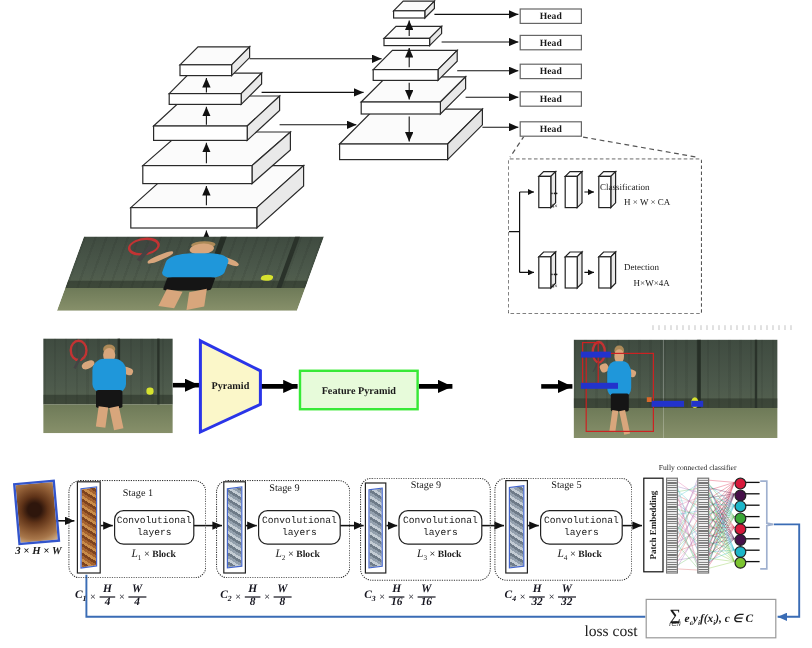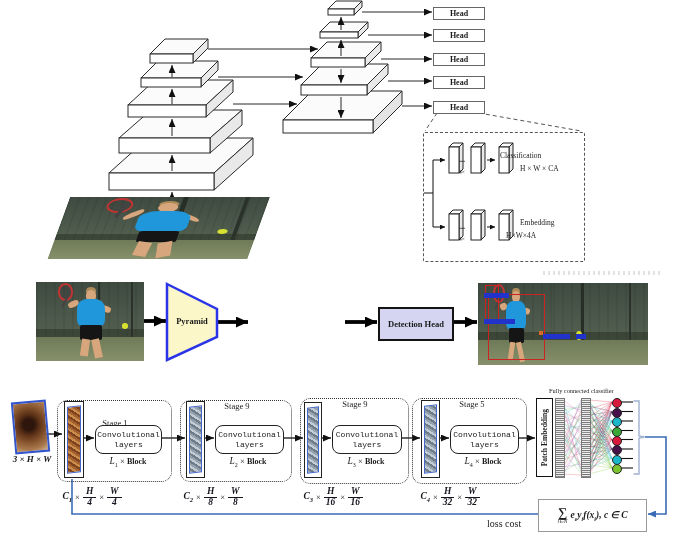--- a/index.html
+++ b/index.html
@@ -78,21 +78,21 @@
      background:repeating-linear-gradient(0deg,#8a8a8a 0 1px,#e8e8e8 1px 2px,#777 2px 3px,#f2f2f2 3px 4px);}
   .node{position:absolute;width:8px;height:8px;border-radius:50%;border:.5px solid #222;}
   .fc-title{font-size:6.3px;color:#222;white-space:nowrap;filter:blur(.3px);}
   .loss-box{left:538px;top:499px;width:107px;height:31px;border:1.3px solid #999;background:#fff;
             display:flex;align-items:center;justify-content:center;gap:3px;}
   .sum-wrap{display:inline-flex;flex-direction:column;align-items:center;line-height:.9;}
   .sum-wrap .sum{font-size:13px;font-weight:bold;}
   .sum-wrap .ssub{font-size:5.5px;font-style:italic;}
   .lf{font-style:italic;font-weight:bold;font-size:9.5px;}
   .lf sub{font-size:6px;}
-  .loss-lbl{font-size:10px;}
+  .loss-lbl{font-size:13px;}
   .watermark{left:543px;top:271px;width:118px;height:4px;opacity:.45;
      background:repeating-linear-gradient(90deg,#bdbdbd 0 2px,transparent 2px 5px);}
 </style>
 </head>
 <body>
 
 <div id="canvas">
 
   <svg class="layer" width="677" height="540">
     <defs>
@@ -352,22 +352,22 @@
       <use href="#panel" x="25" y="81"></use>
         <use href="#panel" x="47" y="81"></use>
         <use href="#panel" x="75" y="81"></use>
     </svg>
     <span class="det-dots" style="left:35px;top:22px">...</span>
     <span class="det-mult" style="left:35px;top:36px">4×</span>
     <span class="det-dots" style="left:35px;top:89px">...</span>
     <span class="det-mult" style="left:35px;top:103px">4×</span>
     <span class="det-txt" style="left:76px;top:18px">Classification</span>
     <span class="det-txt" style="left:96px;top:31px">H × W × CA</span>
-    <span class="det-txt" style="left:96px;top:85px">Embedding</span>
-    <span class="det-txt" style="left:82px;top:98px">H×W×4A</span>
+    <span class="det-txt" style="left:96px;top:85px">Detection</span>
+    <span class="det-txt" style="left:104px;top:98px">H×W×4A</span>
   </div>
 
   <div class="abs photo" style="left:70px;top:197px;width:200px;height:62px;transform:skewX(-20deg);transform-origin:top left">
     <div class="scene">
       <div class="wall"></div>
         <div class="walltex"></div>
         <div class="band"></div>
         <div class="floor"></div>
       <div class="post1"></div>
         <div class="post2"></div>
@@ -401,21 +401,21 @@
         <div class="arm2"></div>
       <div class="shirt"></div>
         <div class="shorts"></div>
         <div class="leg1"></div>
         <div class="leg2"></div>
       <div class="ball"></div>
     </div>
   </div>
 
   <div class="abs ctr pipe-label" style="left:168px;top:314px;width:48px;height:14px">Pyramid</div>
-  <div class="abs ctr pipe-label dh-box" style="background:#d5d5f2;border:2.5px solid #141414">Detection Head</div>
+  <div class="abs ctr pipe-label fp-box" style="background:#e7fbda;border:2.5px solid #37e937">Feature Pyramid</div>
 
   <div class="abs photo" style="left:478px;top:283px;width:170px;height:82px">
     <div class="scene" style="left:0;width:44%">
       <div class="wall"></div>
         <div class="walltex"></div>
         <div class="band"></div>
         <div class="floor"></div>
       <div class="rk-head"></div>
         <div class="rk-handle"></div>
       <div class="hair"></div>
@@ -447,21 +447,21 @@
   <div class="abs watermark"></div>
 
   <div class="abs lesion"></div>
   <div class="abs in-dims" style="left:2px;top:454px;width:60px">3 × H × W</div>
 
   <div class="abs stage" style="left:57px;top:400px;width:113px;height:80px"></div>
   <div class="abs stage" style="left:180px;top:400px;width:110px;height:80px"></div>
   <div class="abs stage" style="left:300px;top:398px;width:107px;height:84px"></div>
   <div class="abs stage" style="left:412px;top:398px;width:113px;height:84px"></div>
 
-  <div class="abs stage-title" style="left:90px;top:418px;width:50px">Stage 1</div>
+  <div class="abs stage-title" style="left:90px;top:405px;width:50px">Stage 1</div>
   <div class="abs stage-title" style="left:212px;top:401px;width:50px">Stage 9</div>
   <div class="abs stage-title" style="left:330px;top:399px;width:50px">Stage 9</div>
   <div class="abs stage-title" style="left:447px;top:399px;width:50px">Stage 5</div>
 
   <div class="abs fcol" style="left:64px;top:401px;width:18px;height:75px">
       <div class="tex t-orange"></div>
     </div>
   <div class="abs fcol" style="left:186px;top:401px;width:17px;height:75px">
       <div class="tex t-gray"></div>
     </div>

